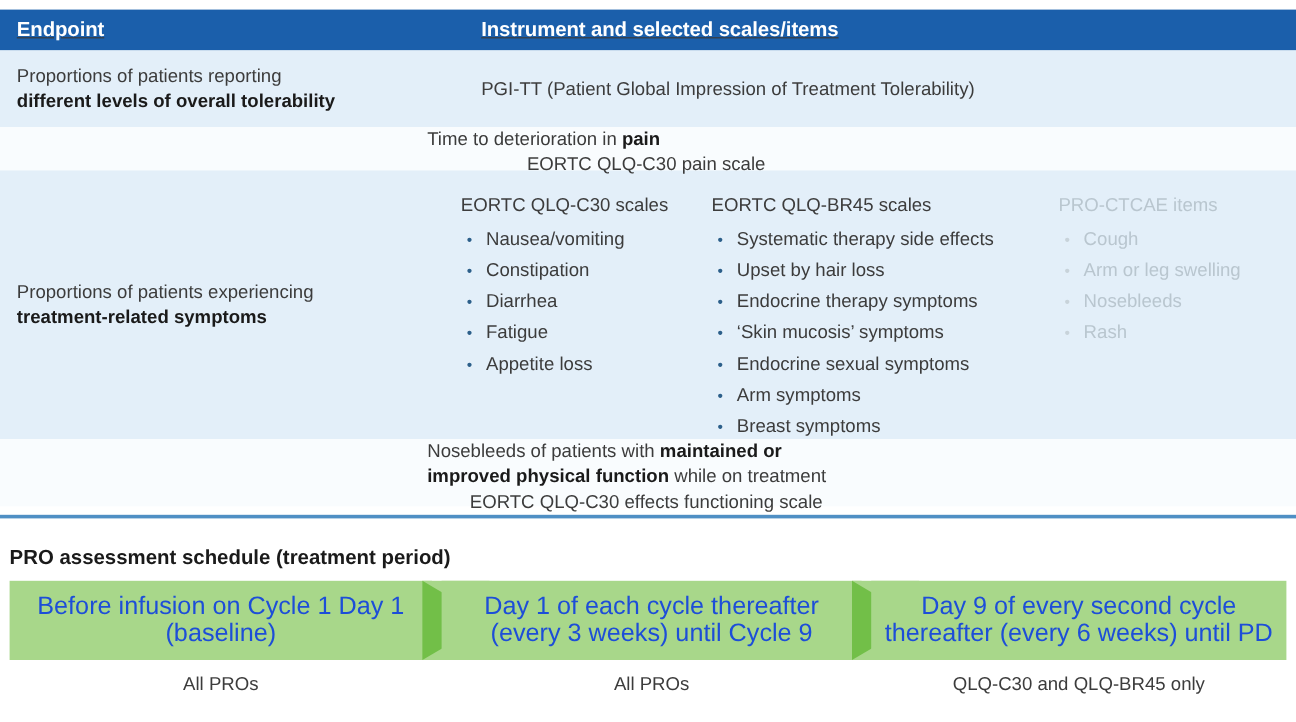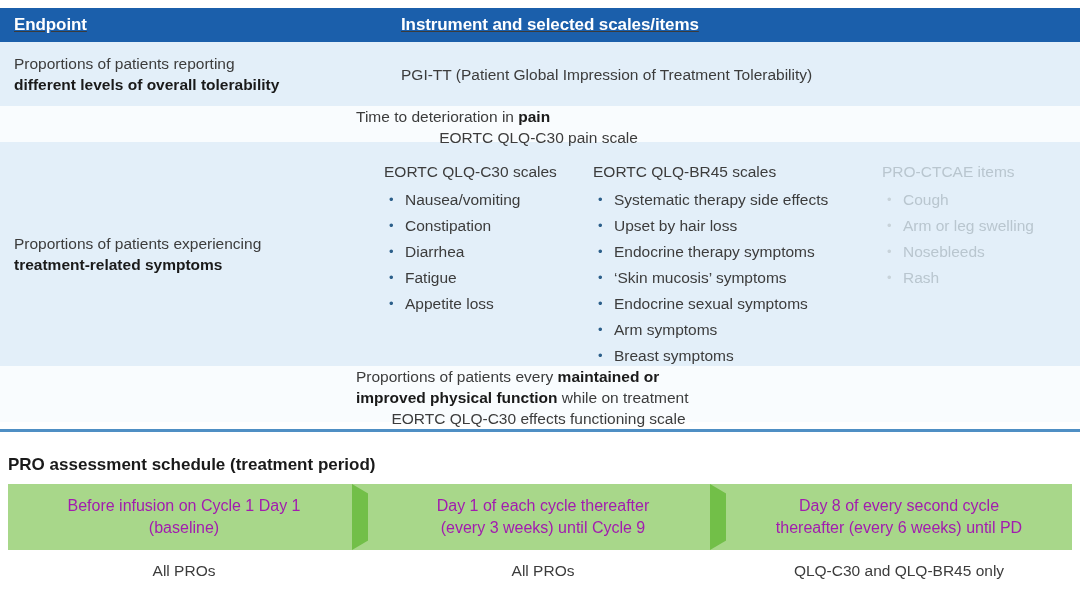--- a/index.html
+++ b/index.html
@@ -152,23 +152,23 @@
     top: 0;
     height: 66px;
     background: #a8d78a;
     box-sizing: border-box;
     display: flex;
     align-items: center;
     justify-content: center;
     text-align: center;
   }
   .seg-text {
-    font-size: 16px;
+    font-size: 21px;
     line-height: 22px;
-    color: #a21caf;
+    color: #1d4ed8;
   }
   .seg1 { left: 8px;   width: 352px; }
   .seg2 { left: 368px; width: 350px; }
   .seg3 { left: 726px; width: 346px; }
 
   .arrow {
     position: absolute;
     top: 0;
     width: 56px;
     height: 66px;
@@ -285,21 +285,21 @@
           <li>Nosebleeds</li>
           <li>Rash</li>
         </ul>
       </div>
 
     </div>
   </div>
 
   <div class="trow plain row4">
     <div class="cell-endpoint">
-      <span>Proportions of patients every </span><b>maintained or</b><br><b>improved physical function</b><span> while on treatment</span>
+      <span>Nosebleeds of patients with </span><b>maintained or</b><br><b>improved physical function</b><span> while on treatment</span>
     </div>
     <div class="cell-instrument">EORTC QLQ-C30 effects functioning scale</div>
   </div>
 
 </div>
 
 <div class="table-rule"></div>
 
 <div class="schedule">
 
@@ -322,21 +322,21 @@
         <div>Day 1 of each cycle thereafter</div>
         <div>(every 3 weeks) until Cycle 9</div>
       </div>
     </div>
 
     <div class="arrow-bg arrow-bg2"></div>
     <div class="arrow arrow2"></div>
 
     <div class="seg seg3">
       <div class="seg-text">
-        <div>Day 8 of every second cycle</div>
+        <div>Day 9 of every second cycle</div>
         <div>thereafter (every 6 weeks) until PD</div>
       </div>
     </div>
 
   </div>
 
   <div class="footnote-row">
     <div class="footnote fn1">All PROs</div>
     <div class="footnote fn2">All PROs</div>
     <div class="footnote fn3">QLQ-C30 and QLQ-BR45 only</div>

